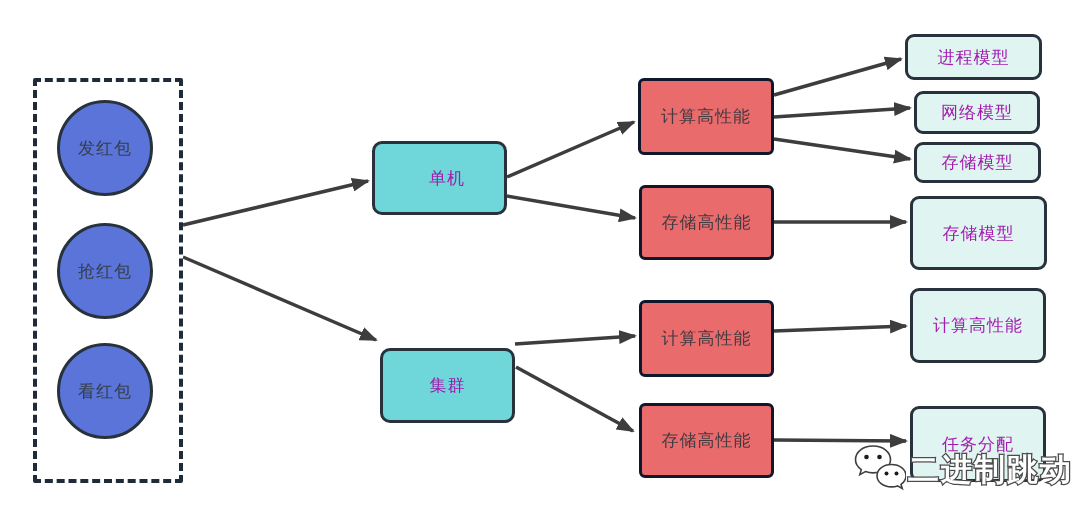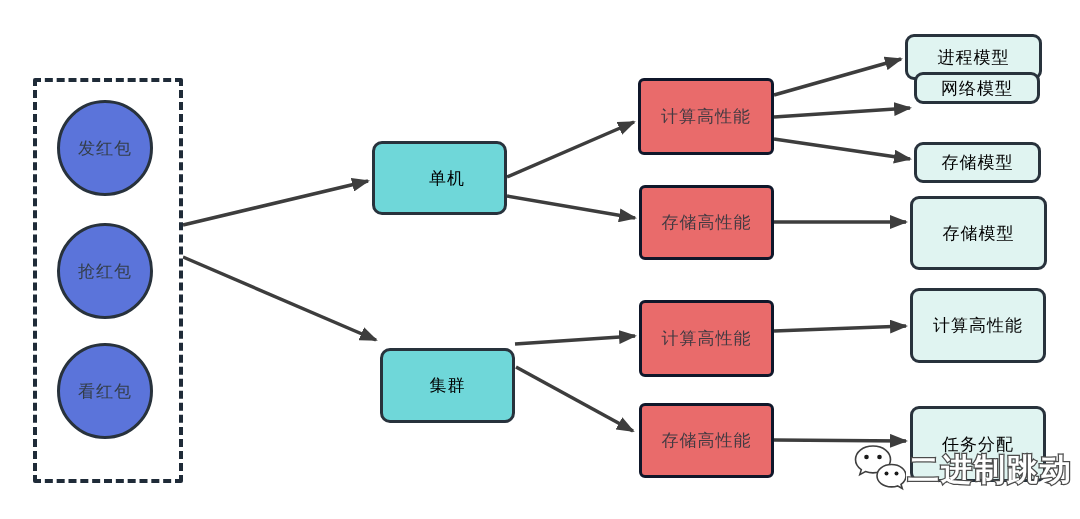--- a/index.html
+++ b/index.html
@@ -33,21 +33,21 @@
     background: #ffffff;
     border: 4px dashed #1f2b38;
     border-radius: 2px;
   }
   .node {
     position: absolute;
     box-sizing: border-box;
     display: flex;
     align-items: center;
     justify-content: center;
-    color: #000000;
+    color: #a21caf;
     font-size: 17px;
     letter-spacing: 1px;
     text-align: center;
   }
   .circle {
     width: 96px; height: 96px;
     border-radius: 50%;
     background: #5b74da;
     border: 3px solid #28323c;
     color: #333d48;
@@ -140,21 +140,21 @@
   <div class="node red-box" style="left:639px; top:300px; width:135px; height:77px;">
     <span>计算高性能</span>
   </div>
   <div class="node red-box" style="left:639px; top:403px; width:135px; height:75px;">
     <span>存储高性能</span>
   </div>
 
   <div class="node cyan-box" style="left:905px; top:34px; width:137px; height:46px;">
     <span>进程模型</span>
   </div>
-  <div class="node cyan-box" style="left:914px; top:72px; width:126px; height:32px;">
+  <div class="node cyan-box" style="left:914px; top:91px; width:126px; height:43px;">
     <span>网络模型</span>
   </div>
   <div class="node cyan-box" style="left:914px; top:142px; width:127px; height:41px;">
     <span>存储模型</span>
   </div>
   <div class="node cyan-box" style="left:910px; top:196px; width:137px; height:74px;">
     <span>存储模型</span>
   </div>
   <div class="node cyan-box" style="left:910px; top:288px; width:136px; height:75px;">
     <span>计算高性能</span>

